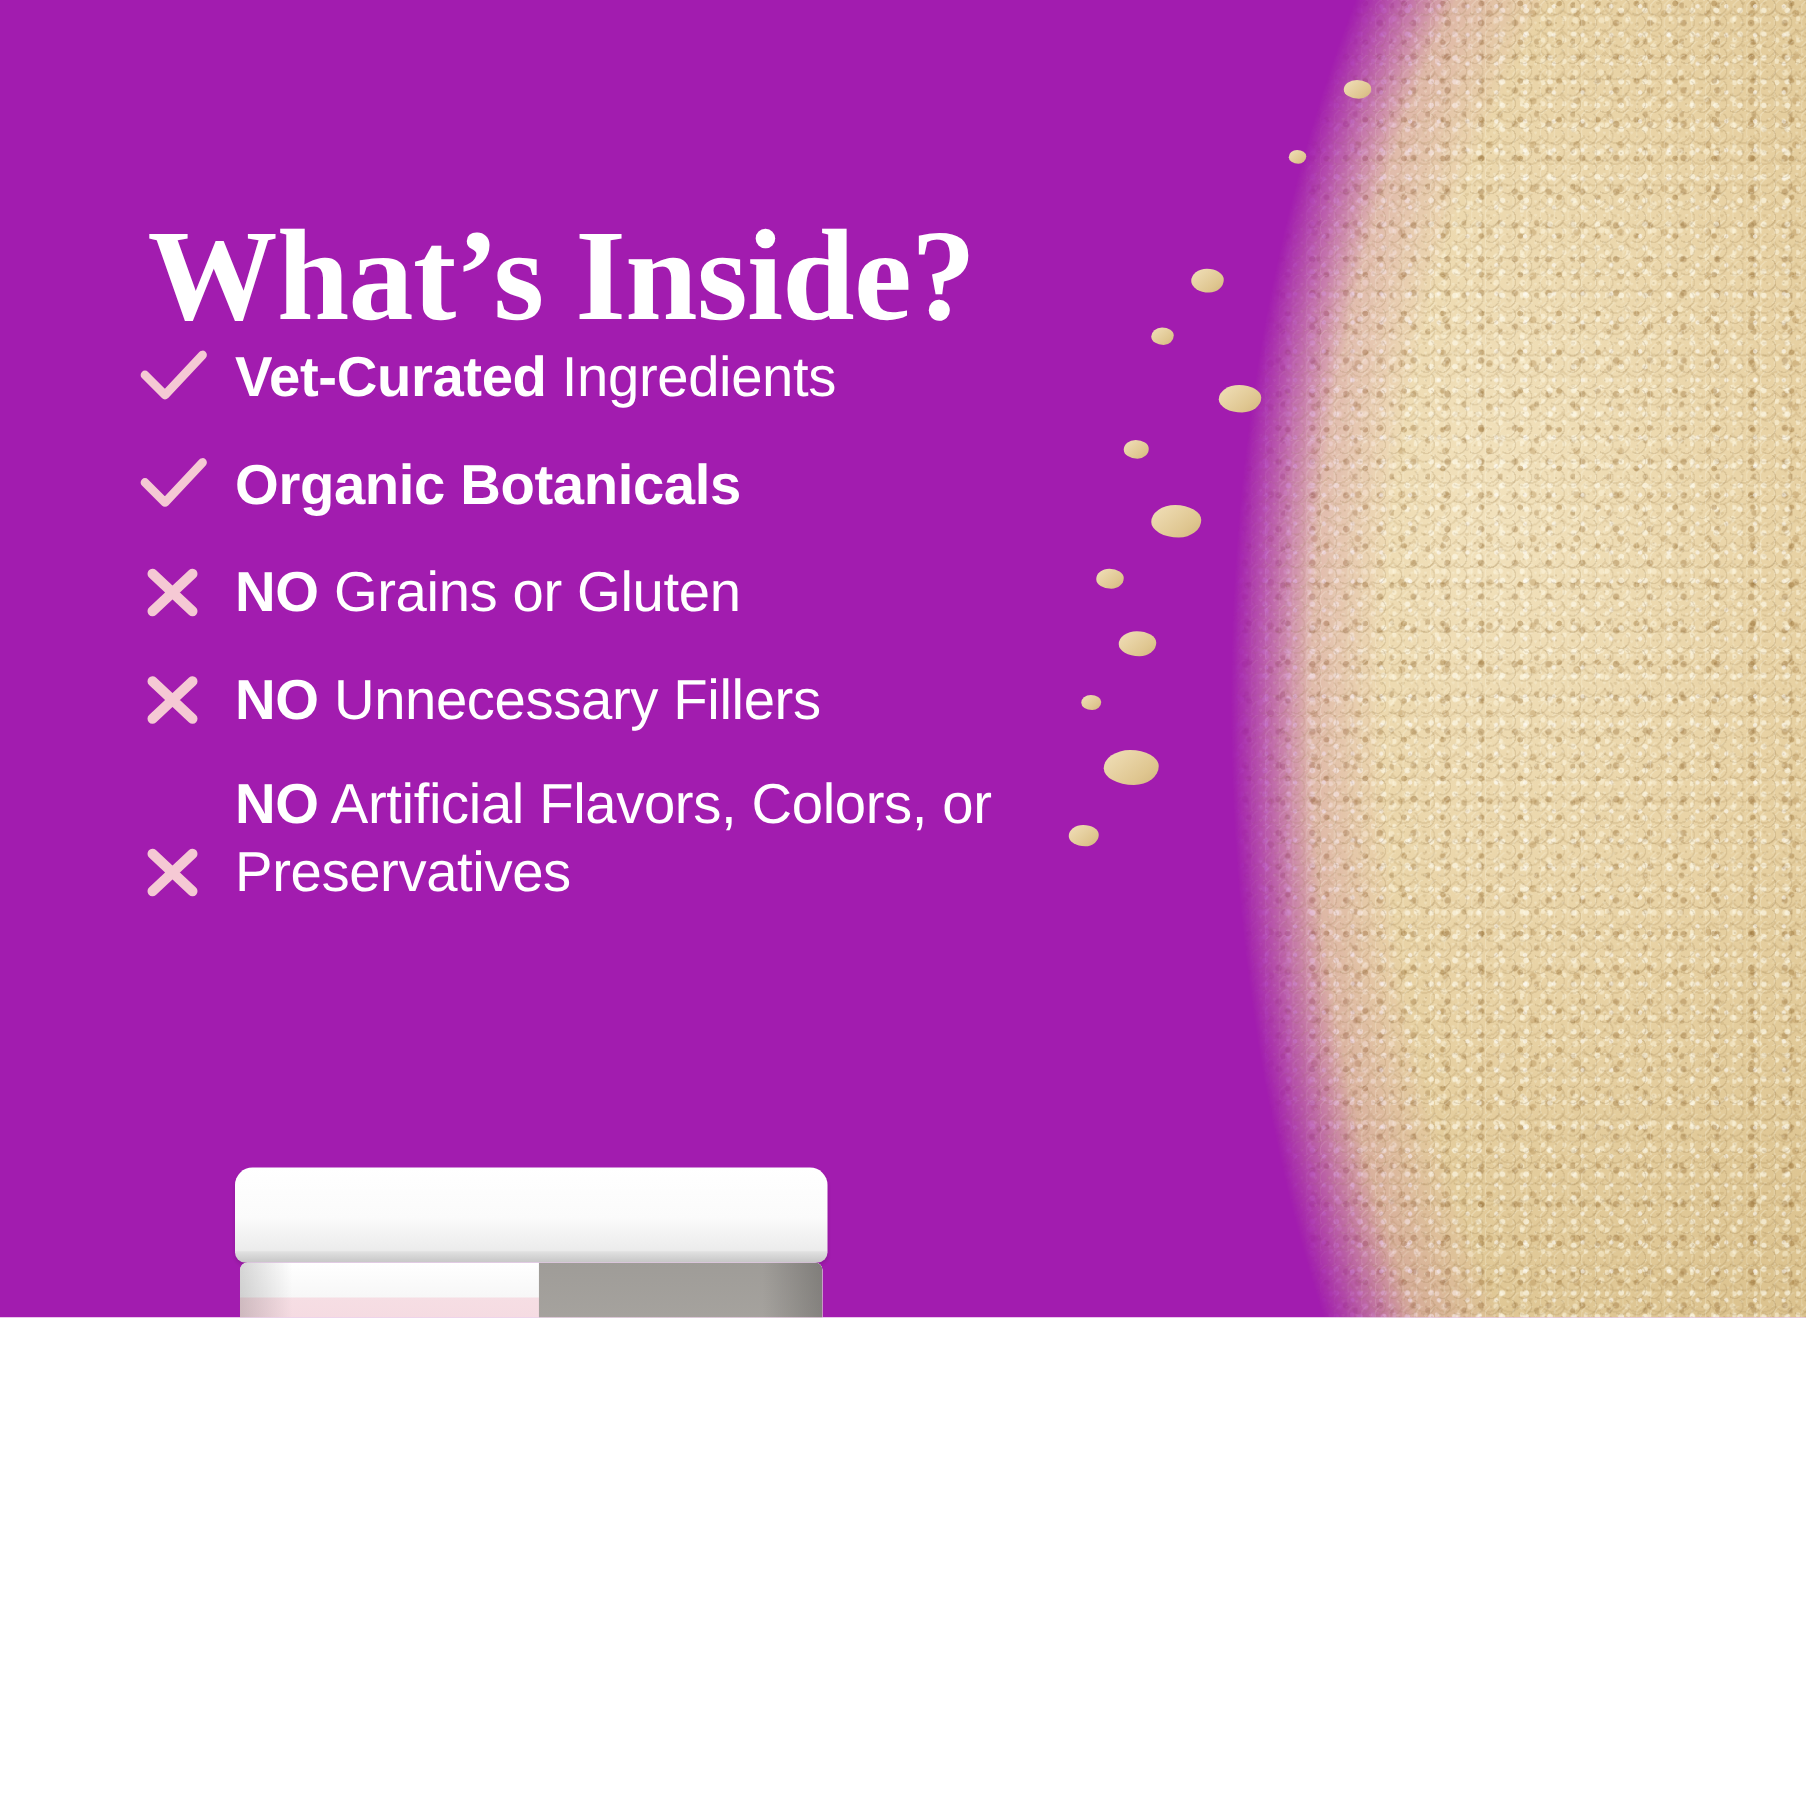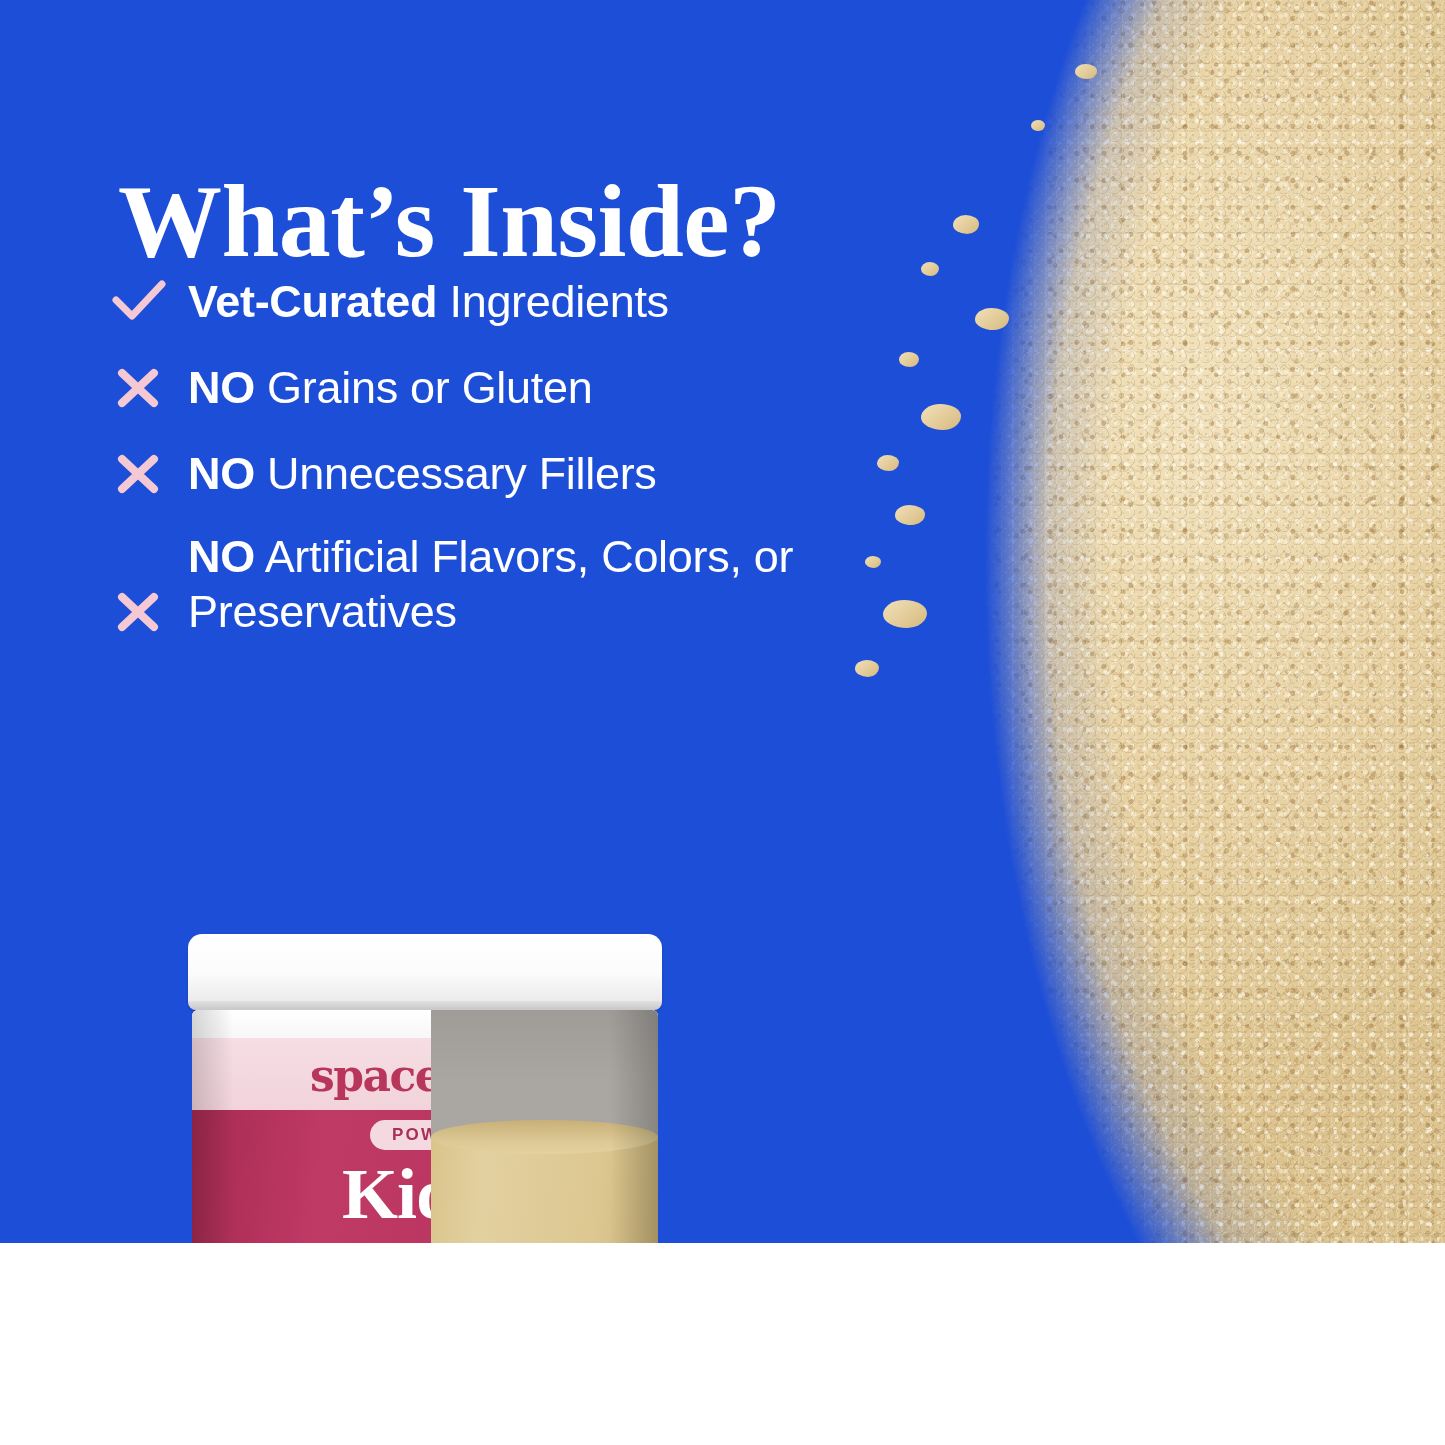--- a/index.html
+++ b/index.html
@@ -3,23 +3,23 @@
 <meta charset="utf-8">
 <style>
   html, body {
     margin: 0;
     padding: 0;
     background: #ffffff;
   }
   #canvas {
     position: relative;
     width: 1445px;
-    height: 1243px;
+    height: 1054px;
     overflow: hidden;
-    background: #1d4ed8;
+    background: #a21caf;
     font-family: "Liberation Sans", sans-serif;
   }
 
   
   .powder-wrap {
     position: absolute;
     top: 0;
     right: 0;
     width: 620px;
     height: 1340px;
@@ -354,20 +354,28 @@
 
     <div class="benefit-row">
       <span class="benefit-icon">
         <svg width="58" height="52" viewBox="0 0 58 52" fill="none" aria-hidden="true">
           <path d="M6 24 L22 40 L52 8" stroke="#F5C9D4" stroke-width="7" stroke-linecap="round" stroke-linejoin="round"></path>
         </svg>
       </span>
       <span class="benefit-text"><b>Vet-Curated</b><span class="reg"> Ingredients</span></span>
     </div>
 
+    <div class="benefit-row">
+      <span class="benefit-icon">
+        <svg width="58" height="52" viewBox="0 0 58 52" fill="none" aria-hidden="true">
+          <path d="M6 24 L22 40 L52 8" stroke="#F5C9D4" stroke-width="7" stroke-linecap="round" stroke-linejoin="round"></path>
+        </svg>
+      </span>
+      <span class="benefit-text"><b>Organic Botanicals</b><span class="reg"></span></span>
+    </div>
 
 
     <div class="benefit-row">
       <span class="benefit-icon">
         <svg width="58" height="52" viewBox="0 0 58 52" fill="none" aria-hidden="true">
           <path d="M12 11 L44 41 M44 11 L12 41" stroke="#F5C9D4" stroke-width="8" stroke-linecap="round"></path>
         </svg>
       </span>
       <span class="benefit-text"><b>NO</b><span class="reg"> Grains or Gluten</span></span>
     </div>

